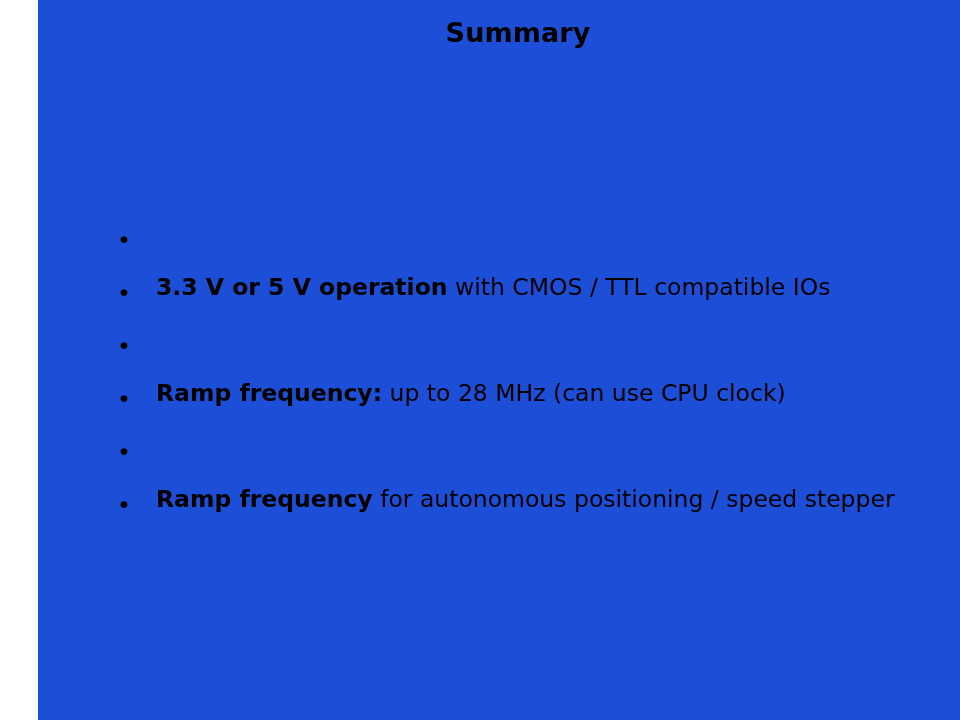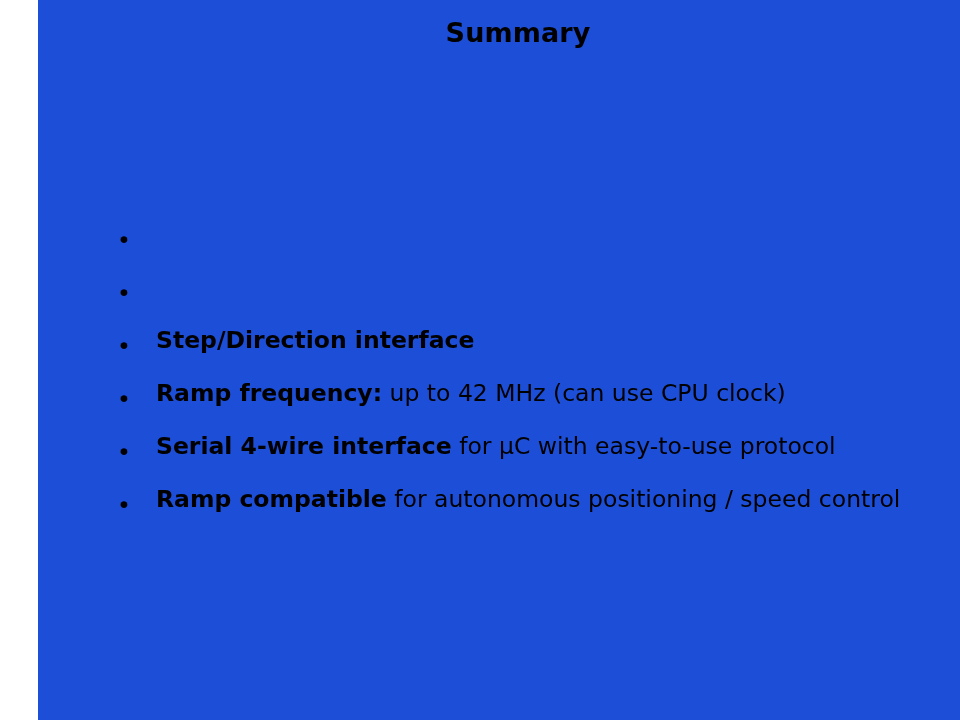--- a/index.html
+++ b/index.html
@@ -77,36 +77,35 @@
   <div class="slide-title">Summary</div>
 
   <ul class="bullet-list">
 
     <li class="bullet-item">
       <span class="bullet-marker">•</span>
     </li>
 
     <li class="bullet-item">
       <span class="bullet-marker">•</span>
+      <span class="bullet-text"><span class="run-bold">3.3 V or 5 V operation</span><span class="run-regular"> with CMOS / TTL compatible IOs</span></span>
     </li>
 
     <li class="bullet-item">
       <span class="bullet-marker">•</span>
-      <span class="bullet-text"><span class="run-bold">Step/Direction interface</span><span class="run-regular"></span></span>
     </li>
 
     <li class="bullet-item">
       <span class="bullet-marker">•</span>
-      <span class="bullet-text"><span class="run-bold">Ramp frequency:</span><span class="run-regular"> up to 42 MHz (can use CPU clock)</span></span>
+      <span class="bullet-text"><span class="run-bold">Ramp frequency:</span><span class="run-regular"> up to 28 MHz (can use CPU clock)</span></span>
     </li>
 
     <li class="bullet-item">
       <span class="bullet-marker">•</span>
-      <span class="bullet-text"><span class="run-bold">Serial 4-wire interface</span><span class="run-regular"> for µC with easy-to-use protocol</span></span>
     </li>
 
     <li class="bullet-item">
       <span class="bullet-marker">•</span>
-      <span class="bullet-text"><span class="run-bold">Ramp compatible</span><span class="run-regular"> for autonomous positioning / speed control</span></span>
+      <span class="bullet-text"><span class="run-bold">Ramp frequency</span><span class="run-regular"> for autonomous positioning / speed stepper</span></span>
     </li>
 
   </ul>
 </div>
 
 </body></html>

